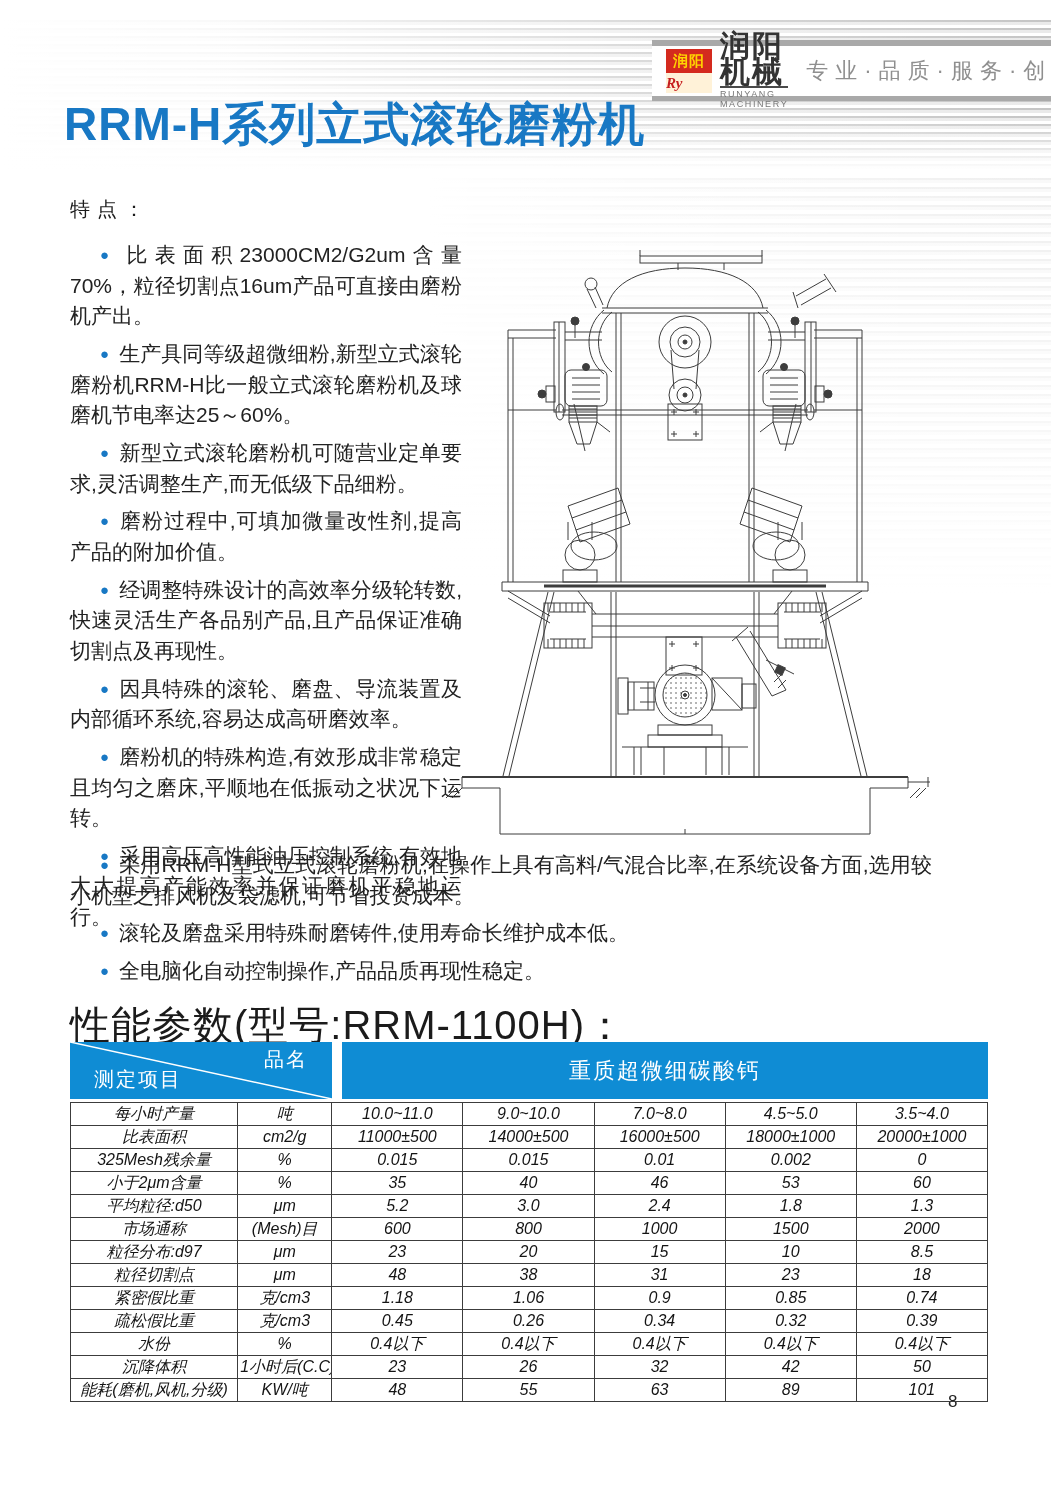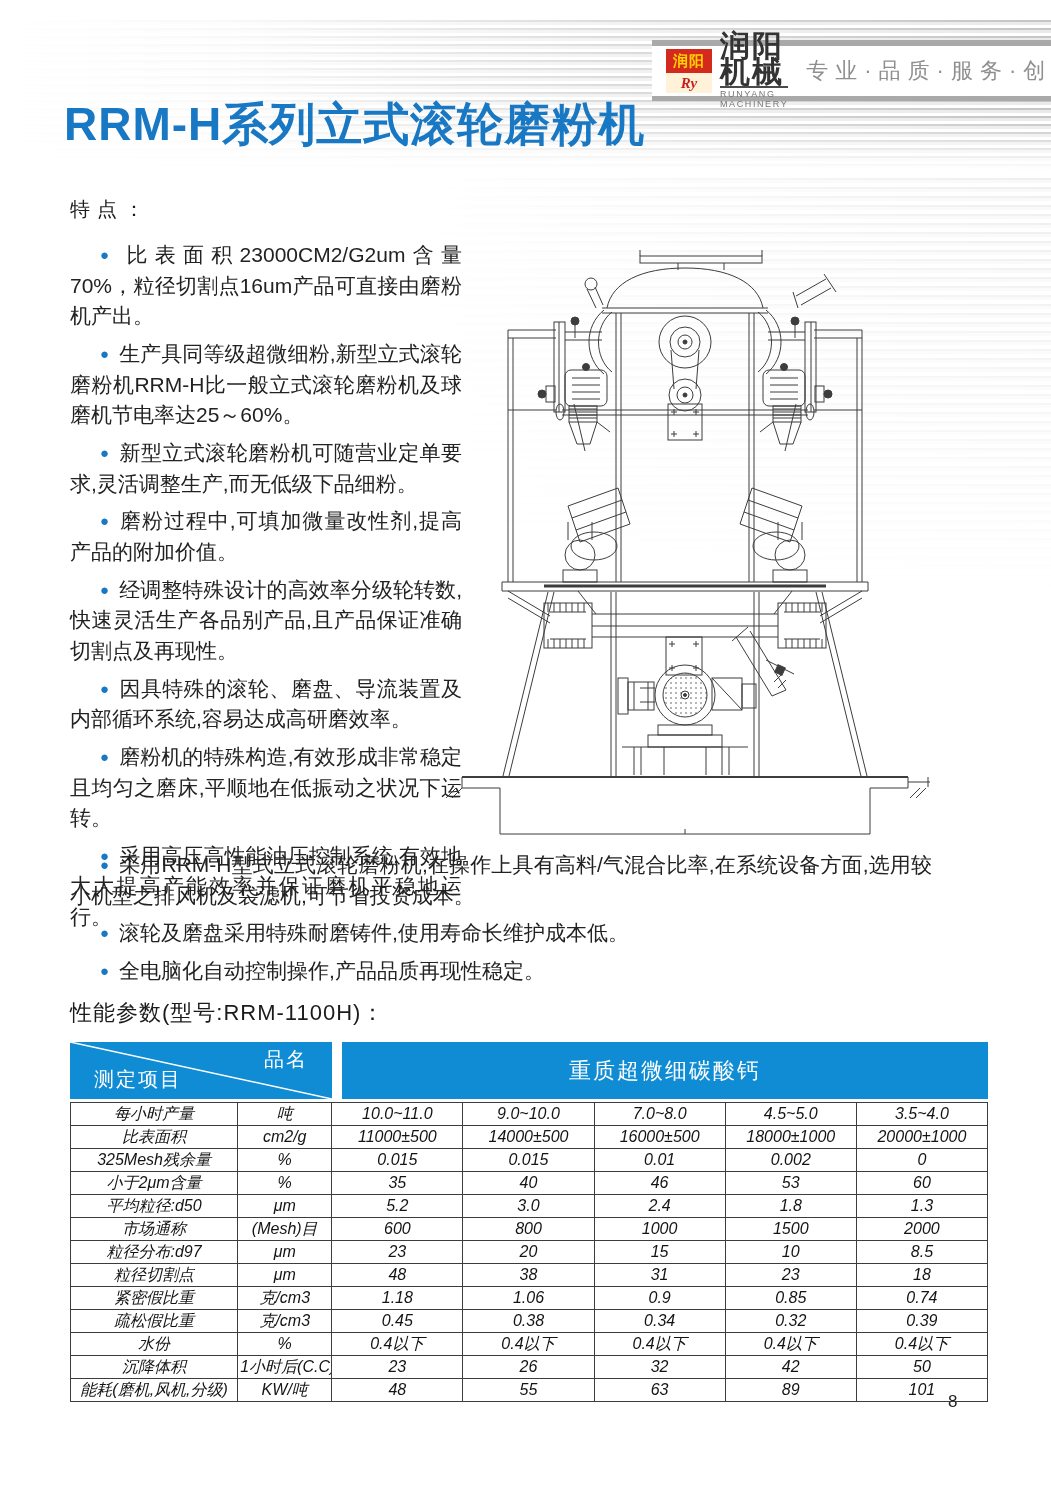--- a/index.html
+++ b/index.html
@@ -21,32 +21,32 @@
       repeating-linear-gradient(180deg,#e2e2e2 0 2px,#f4f4f4 2px 5px,#ffffff 5px 9px);}
 
   
   .logo-strip{position:absolute;top:40px;left:652px;right:0;height:50px;background:#fff;
     border-top:6px solid #a9a9a9;border-bottom:5px solid #a9a9a9;
     display:flex;align-items:center;padding-left:14px;box-sizing:content-box;z-index:3;}
   .emblem{width:46px;height:44px;margin-right:8px;display:flex;flex-direction:column;flex:none;}
   .emblem-top{background:#d42a1e;color:#ffd400;font-size:15px;font-weight:bold;text-align:center;
     line-height:24px;height:24px;letter-spacing:1px;}
   .emblem-bot{background:#fff2d8;color:#c61f1f;font-family:"Liberation Serif","DejaVu Serif",serif;
-    font-style:italic;font-weight:bold;font-size:15px;text-align:center;line-height:20px;height:20px;}
+    font-style:italic;font-weight:bold;font-size:15px;text-align:left;line-height:20px;height:20px;}
   .company{display:flex;flex-direction:column;justify-content:center;}
   .company-cn{font-size:30px;font-weight:bold;color:#333;letter-spacing:2px;line-height:26px;
     border-bottom:2px solid #4a4a4a;padding-bottom:1px;}
   .company-en{font-size:9px;color:#777;letter-spacing:1.6px;margin-top:1px;}
   .tagline{font-size:22px;color:#8f8f8f;letter-spacing:7px;margin-left:18px;white-space:nowrap;}
 
   
   .page-title{position:absolute;top:94px;left:64px;font-size:46px;font-weight:bold;
     color:#1878c4;letter-spacing:1px;z-index:4;}
   .features-heading{position:absolute;top:196px;left:70px;font-size:20px;color:#1b1b1b;letter-spacing:7px;}
-  .specs-heading{position:absolute;top:998px;left:70px;font-size:22px;color:#1b1b1b;letter-spacing:1px;}
+  .specs-heading{position:absolute;top:998px;left:70px;font-size:40px;color:#1b1b1b;letter-spacing:1px;}
 
   
   .feature-list{position:absolute;line-height:1.46;font-size:21px;color:#222;text-align:justify;}
   .fl-left{top:240px;left:70px;width:392px;}
   .fl-full{top:850px;left:70px;width:862px;}
   .feature-list p{margin:0 0 7px 0;text-indent:30px;}
   .feature-list .dot{color:#1878c4;font-size:15px;margin-right:10px;vertical-align:2px;text-indent:0;}
 
   
   .drawing{position:absolute;top:246px;left:444px;width:556px;height:600px;z-index:2;}
@@ -333,21 +333,21 @@
             <td class="c-val">1.18</td>
             <td class="c-val">1.06</td>
             <td class="c-val">0.9</td>
             <td class="c-val">0.85</td>
             <td class="c-val">0.74</td>
           </tr>
           <tr>
             <td class="c-item">疏松假比重</td>
             <td class="c-unit">克/cm3</td>
             <td class="c-val">0.45</td>
-            <td class="c-val">0.38</td>
+            <td class="c-val">0.26</td>
             <td class="c-val">0.34</td>
             <td class="c-val">0.32</td>
             <td class="c-val">0.39</td>
           </tr>
           <tr>
             <td class="c-item">水份</td>
             <td class="c-unit">%</td>
             <td class="c-val">0.4以下</td>
             <td class="c-val">0.4以下</td>
             <td class="c-val">0.4以下</td>

